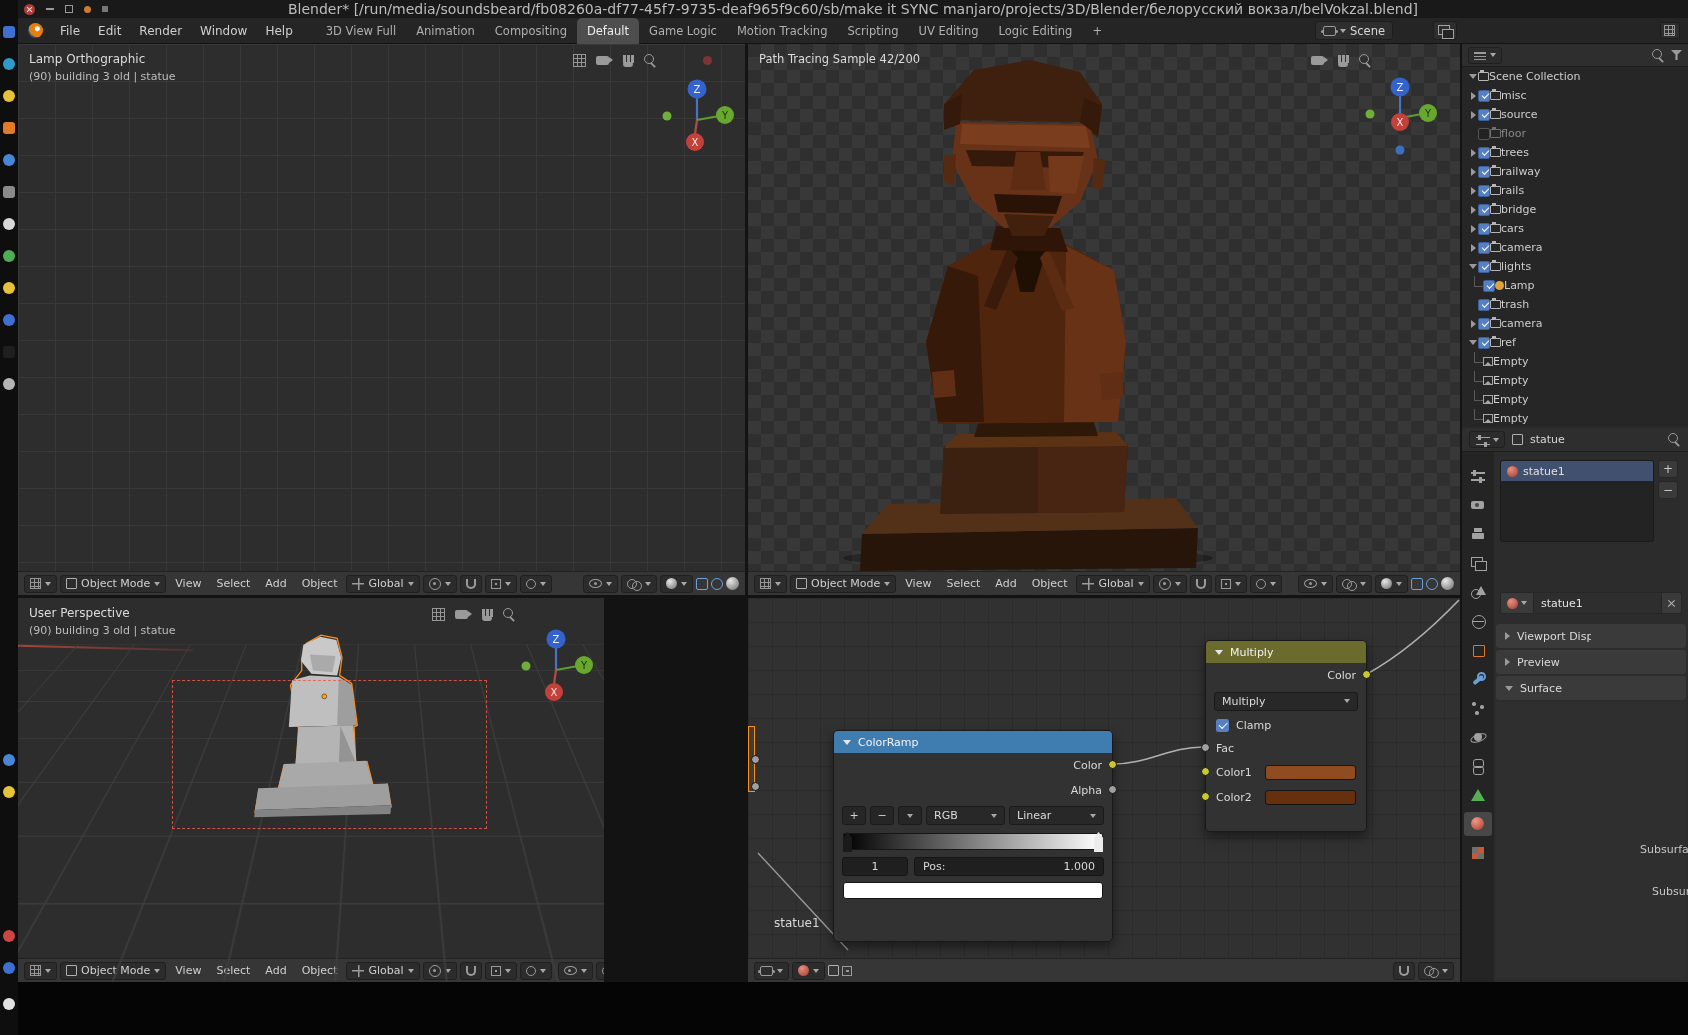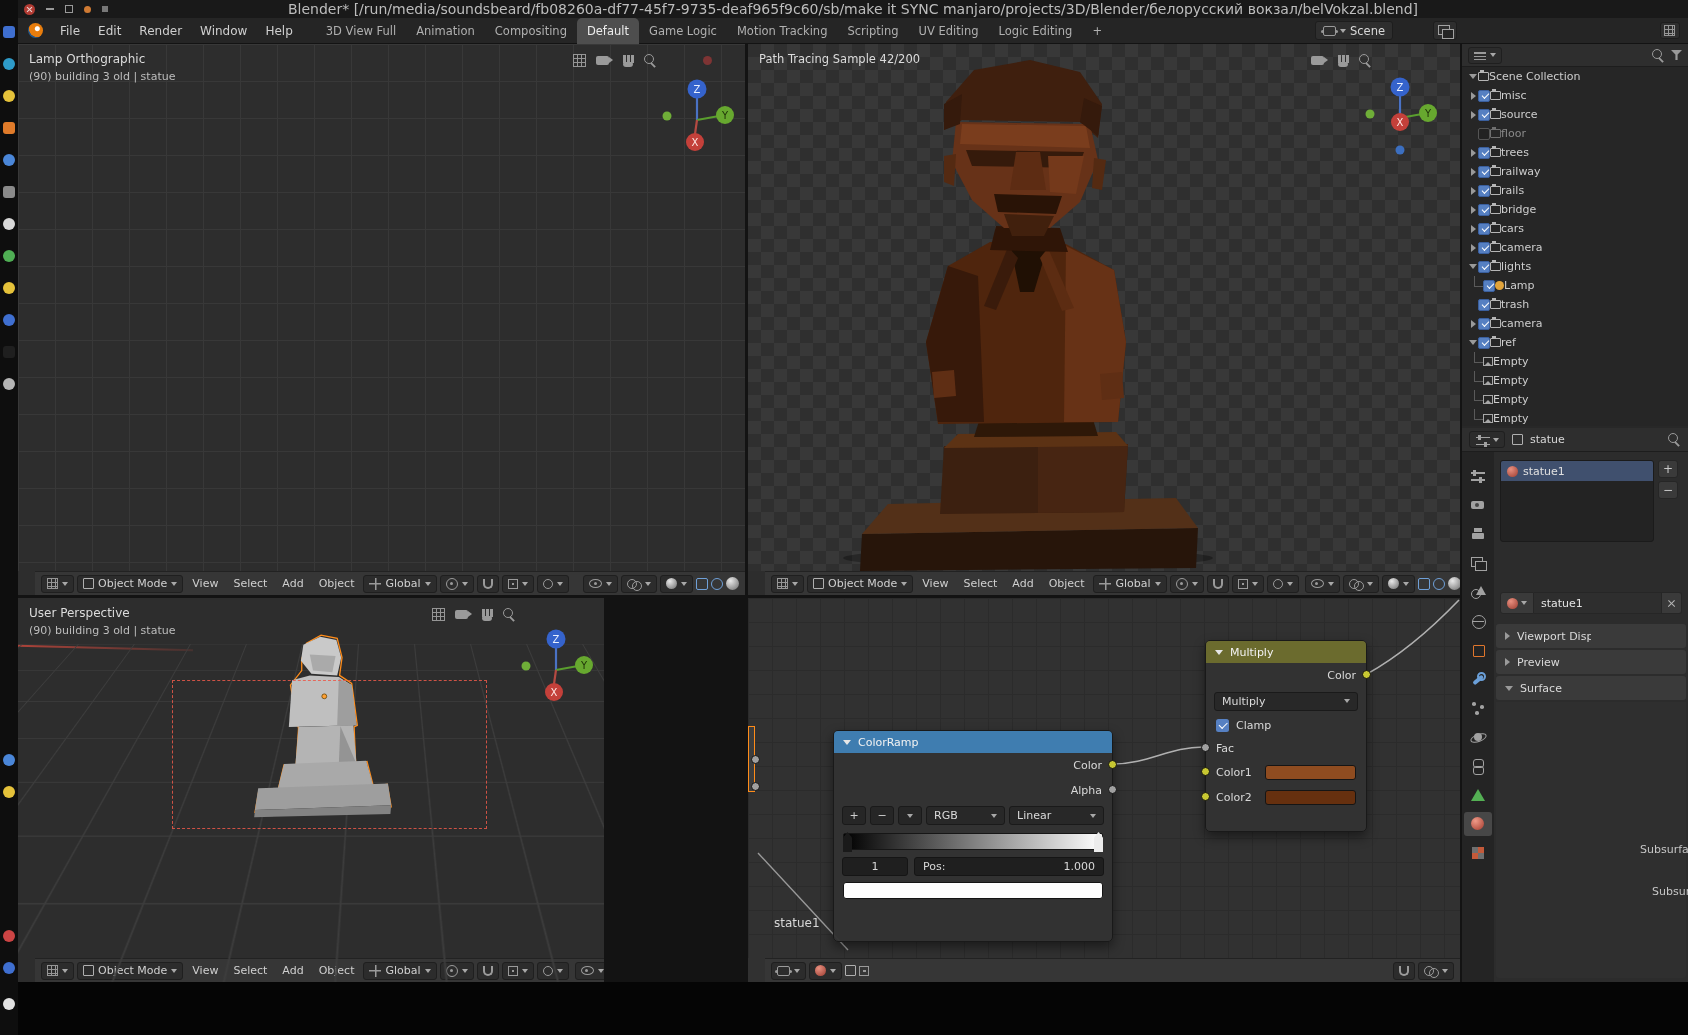--- a/index.html
+++ b/index.html
@@ -49,21 +49,21 @@
     background-position:0 0,13px 13px; background-size:26px 26px; }
 
   .vp-label1 { position:absolute; left:11px; top:8px; font-size:12px; color:#dcdcdc; white-space:nowrap; }
   .vp-label2 { position:absolute; left:11px; top:26px; font-size:11px; color:#bdbdbd; white-space:nowrap; }
 
   .vpicons { position:absolute; top:10px; right:88px; display:flex; gap:10px; align-items:center; }
   .gizmo { position:absolute; }
   .reddot { position:absolute; width:9px; height:9px; border-radius:50%; background:#7e3434; }
 
   
-  .vph { position:absolute; left:17px; right:0; bottom:0; height:24px; background:#363636; border-top:1px solid #222; display:flex; align-items:center; gap:3px; padding:0 6px; font-size:11px; color:#cfcfcf; white-space:nowrap;margin-top:28px; }
+  .vph { position:absolute; left:0; right:0; bottom:0; height:24px; background:#363636; border-top:1px solid #222; display:flex; align-items:center; gap:3px; padding:0 6px; font-size:11px; color:#cfcfcf; white-space:nowrap;margin-top:28px; }
   .hbtn { display:flex; align-items:center; gap:4px; background:#2c2c2c; border:1px solid #1f1f1f; border-radius:3px; padding:0 5px; height:18px; flex:none; }
   .hmenu { padding:0 6px; flex:none; }
   .hsp { flex:1; }
 
   
   .icx { display:inline-block; position:relative; flex:none; }
   .chv { width:0; height:0; border-left:3.5px solid transparent; border-right:3.5px solid transparent; border-top:4px solid #a8a8a8; flex:none; display:inline-block; }
   .tri-r { width:0; height:0; border-top:4px solid transparent; border-bottom:4px solid transparent; border-left:5px solid #9a9a9a; display:inline-block; flex:none; }
   .tri-d { width:0; height:0; border-left:4px solid transparent; border-right:4px solid transparent; border-top:5px solid #9a9a9a; display:inline-block; flex:none; }
   .tri-d.light { border-top-color:#e6e6e6; }

